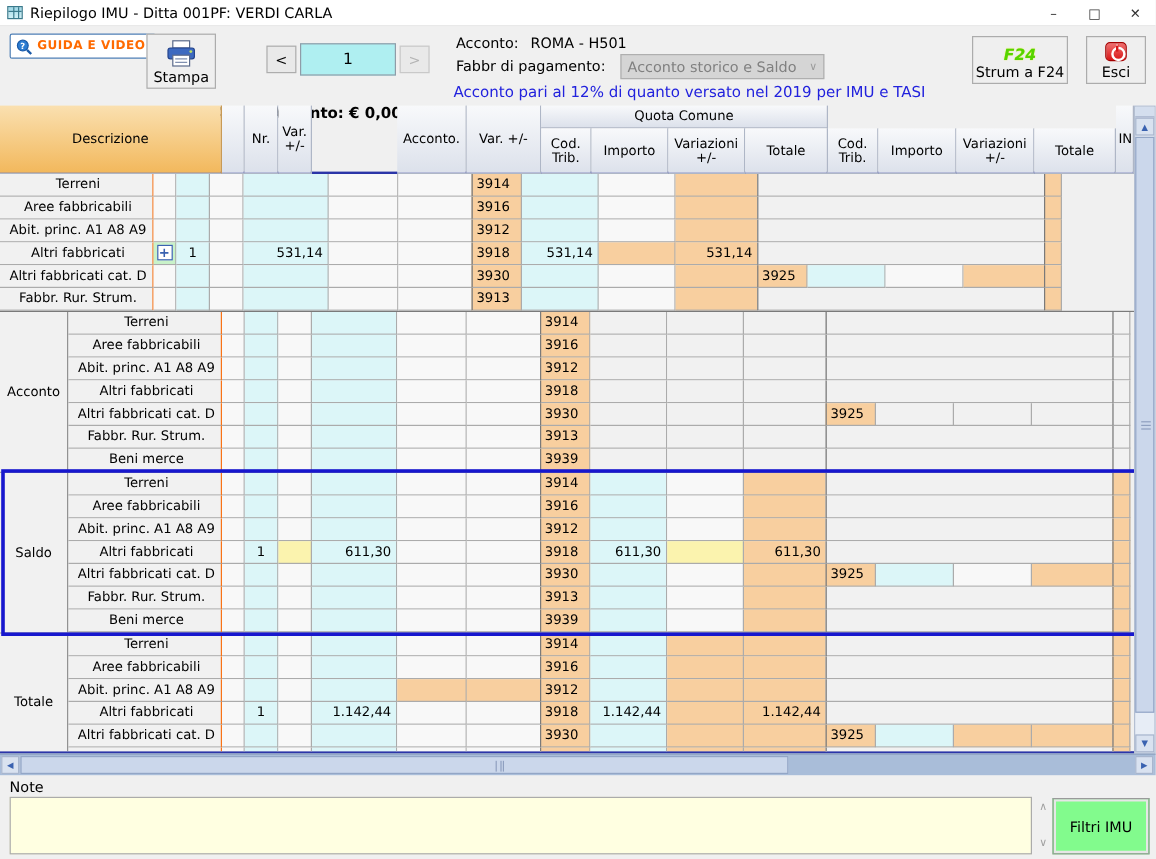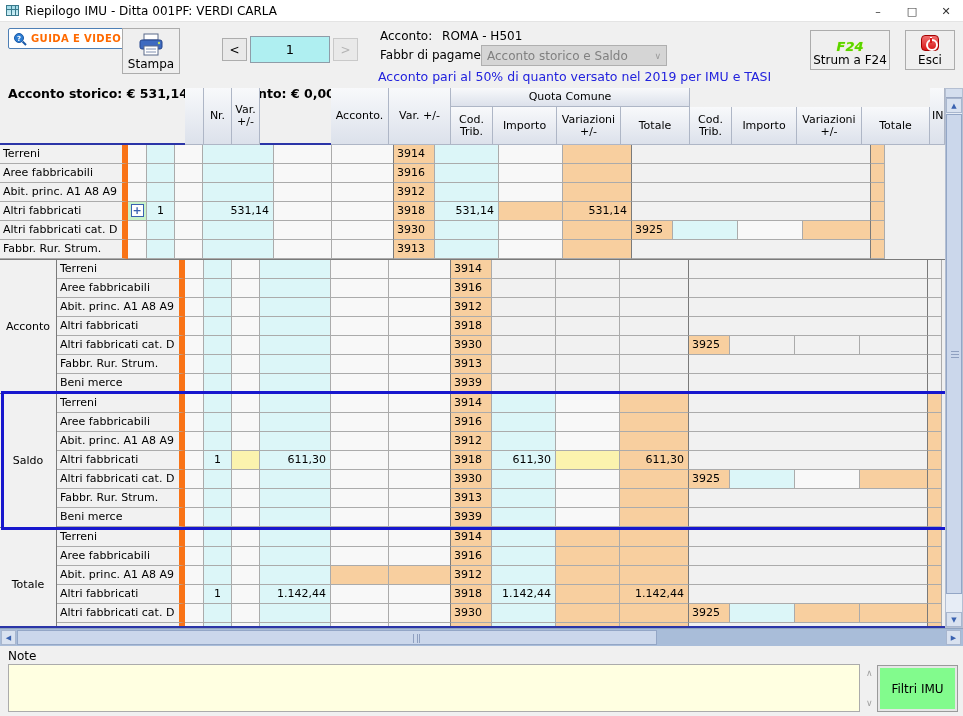--- a/index.html
+++ b/index.html
@@ -21,21 +21,21 @@
   .guida-label { color:#FF6A00; font-weight:bold; font-size:10px; letter-spacing:.4px; }
   .stampa-btn { position:absolute; left:122px; top:6px; width:58px; height:46px; background:#EFEFEF; border:1px solid #ACACAC; display:flex; flex-direction:column; align-items:center; justify-content:flex-end; padding-bottom:2px; cursor:pointer; }
   .stampa-label { font-size:12px; }
   .sum-left { position:absolute; left:8px; top:64px; font-size:12.5px; font-weight:bold; }
   .sum-mid { position:absolute; left:225px; top:64px; font-size:12.5px; font-weight:bold; }
   .nav-prev { position:absolute; left:222px; top:16px; width:25px; height:23px; background:#E9E9E9; border:1px solid #ADADAD; font-size:12px; display:flex; align-items:center; justify-content:center; cursor:pointer; }
   .nav-page { position:absolute; left:250px; top:14px; width:80px; height:27px; background:#AFEFF1; border:1px solid #8F9CA8; display:flex; align-items:center; justify-content:center; font-size:13px; }
   .nav-next { position:absolute; left:333px; top:16px; width:25px; height:23px; background:#E9E9E9; border:1px solid #C9C9C9; font-size:12px; color:#B4B4B4; display:flex; align-items:center; justify-content:center; }
   .comune-row { position:absolute; left:380px; top:7px; font-size:12px; }
   .tipo-label { position:absolute; left:380px; top:26px; font-size:12px; }
-  .tipo-select { position:absolute; left:481px; top:23px; width:186px; height:21px; background:#D5D5D5; border:1px solid #AFAFAF; color:#808080; font-size:12px; display:flex; align-items:center; padding-left:5px;justify-content:space-between; }
+  .tipo-select { position:absolute; left:517px; top:23px; width:170px; height:21px; background:#D5D5D5; border:1px solid #AFAFAF; color:#808080; font-size:12px; display:flex; align-items:center; padding-left:5px;justify-content:space-between; }
   .tipo-chevron { margin-left:auto; padding-right:5px; color:#9A9A9A; font-size:9px; }
   .info-blue { position:absolute; left:378px; top:47px; font-size:12.5px; color:#2222DD; }
   .f24-btn { position:absolute; left:810px; top:8px; width:80px; height:40px; background:#EFEFEF; border:1px solid #ACACAC; display:flex; flex-direction:column; align-items:center; justify-content:flex-end; padding-bottom:2px; cursor:pointer; }
   .f24-icon { font-size:13px; font-weight:bold; color:#55D400; text-shadow:0 0 1px #D8F000; font-style:italic; line-height:13px; }
   .f24-label { font-size:12px; }
   .esci-btn { position:absolute; left:905px; top:8px; width:50px; height:40px; background:#EFEFEF; border:1px solid #ACACAC; display:flex; flex-direction:column; align-items:center; justify-content:flex-end; padding-bottom:2px; cursor:pointer; }
   .esci-icon { width:18px; height:16px; border-radius:4px; background:linear-gradient(#F07070,#D91818); border:1px solid #A40000; position:relative; margin-bottom:2px; }
   .esci-icon:before { content:""; position:absolute; left:4px; top:3px; width:8px; height:8px; border:2px solid #FFF; border-radius:50%; }
   .esci-icon:after { content:""; position:absolute; left:8px; top:1px; width:2px; height:6px; background:#D91818; box-shadow:0 1px 0 #FFF inset; border-left:0; }
   .esci-label { font-size:12px; }
@@ -46,21 +46,21 @@
   .hdesc { background:linear-gradient(#FAE0B0,#F2B85C); border-right:1px solid #C89A56; }
 
   
   .tbody { position:absolute; left:0; top:145px; width:945px; height:483px; overflow:hidden; background:#F0F0F0; border-bottom:2px solid #2B35A8; }
   .section { display:flex; border-top:1px solid #7A7A7A; }
   .section:first-child { border-top:0; }
   .sec-label { width:57px; background:#F1F1F1; border-right:1px solid #7A7A7A; display:flex; align-items:center; justify-content:center; text-align:center; font-size:11px; line-height:12px; padding:1px; }
   .rows { flex:1; }
   .row { display:flex; height:19px; }
   .cell { height:19px; border-right:1px solid #ABABAB; border-bottom:1px solid #ABABAB; font-size:11px; line-height:18px; overflow:hidden; white-space:nowrap; }
-  .c-descr { width:128px; background:#F1F1F1; padding-left:3px; border-right:6px solid #f97316; }
+  .c-descr { width:128px; background:#F1F1F1; padding-left:3px; border-right:1px solid #f97316;text-align:center; }
   .num { text-align:right; padding-right:4px; }
   .ctr { text-align:center; }
   .cyan  { background:#DCF6F8; }
   .peach { background:#F8CF9F; }
   .yellow{ background:#FBF3AE; }
   .plain { background:#F8F8F8; }
   .blank { background:#F1F1F1; }
   .merged { background:#F1F1F1; }
   .bl-dark { border-left:1px solid #7A7A7A; margin-left:-1px; }
   .expand-box { width:13px; height:13px; margin:2px auto; background:#FFF; border:1px solid #3A62B0; color:#3A62B0; font-size:11px; line-height:11px; text-align:center; font-weight:bold; }
@@ -134,33 +134,34 @@
 
   <div class="comune-row">
     <span>Acconto:</span>
     <span style="margin-left:6px;">ROMA - H501</span>
   </div>
   <div class="tipo-label">Fabbr di pagamento:</div>
   <div class="tipo-select">
     <span>Acconto storico e Saldo</span>
     <span class="tipo-chevron">∨</span>
   </div>
-  <div class="info-blue">Acconto pari al 50% di quanto versato nel 2019 per IMU e TASI</div>
+  <div class="info-blue">Acconto pari al 12% di quanto versato nel 2019 per IMU e TASI</div>
 
   <div class="f24-btn">
     <span class="f24-icon">F24</span>
     <span class="f24-label">Strum a F24</span>
   </div>
   <div class="esci-btn">
     <span class="esci-icon"></span>
     <span class="esci-label">Esci</span>
   </div>
 </div>
 
 <div class="thead">
+  <div class="hcell hdesc" style="left:0;top:0;width:185px;height:57px;">Descrizione</div>
   <div class="hcell" style="left:185px;top:0;width:19px;height:57px;"></div>
   <div class="hcell" style="left:204px;top:0;width:28px;height:57px;">Nr.</div>
   <div class="hcell" style="left:232px;top:0;width:28px;height:57px;">Var. +/-</div>
   <div class="hcell" style="left:331px;top:0;width:58px;height:57px;">Acconto.</div>
   <div class="hcell" style="left:389px;top:0;width:62px;height:57px;">Var. +/-</div>
   <div class="hcell" style="left:451px;top:0;width:239px;height:19px;">Quota Comune</div>
   <div class="hcell" style="left:451px;top:19px;width:42px;height:38px;">Cod. Trib.</div>
   <div class="hcell" style="left:493px;top:19px;width:64px;height:38px;">Importo</div>
   <div class="hcell" style="left:557px;top:19px;width:64px;height:38px;">Variazioni +/-</div>
   <div class="hcell" style="left:621px;top:19px;width:69px;height:38px;">Totale</div>

